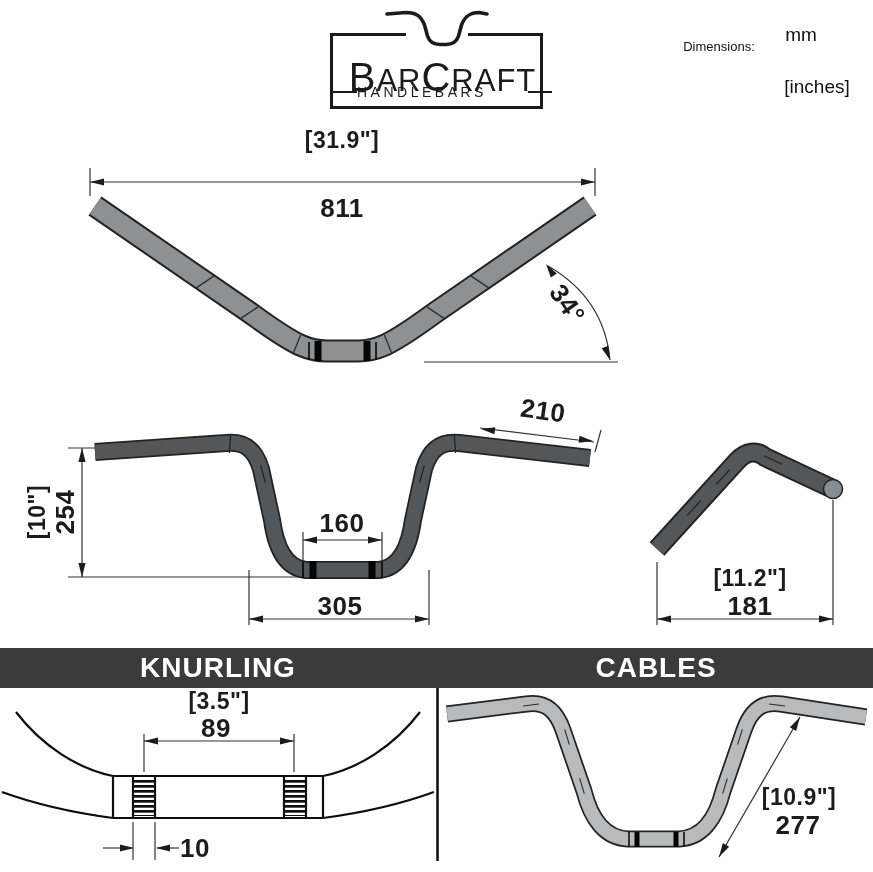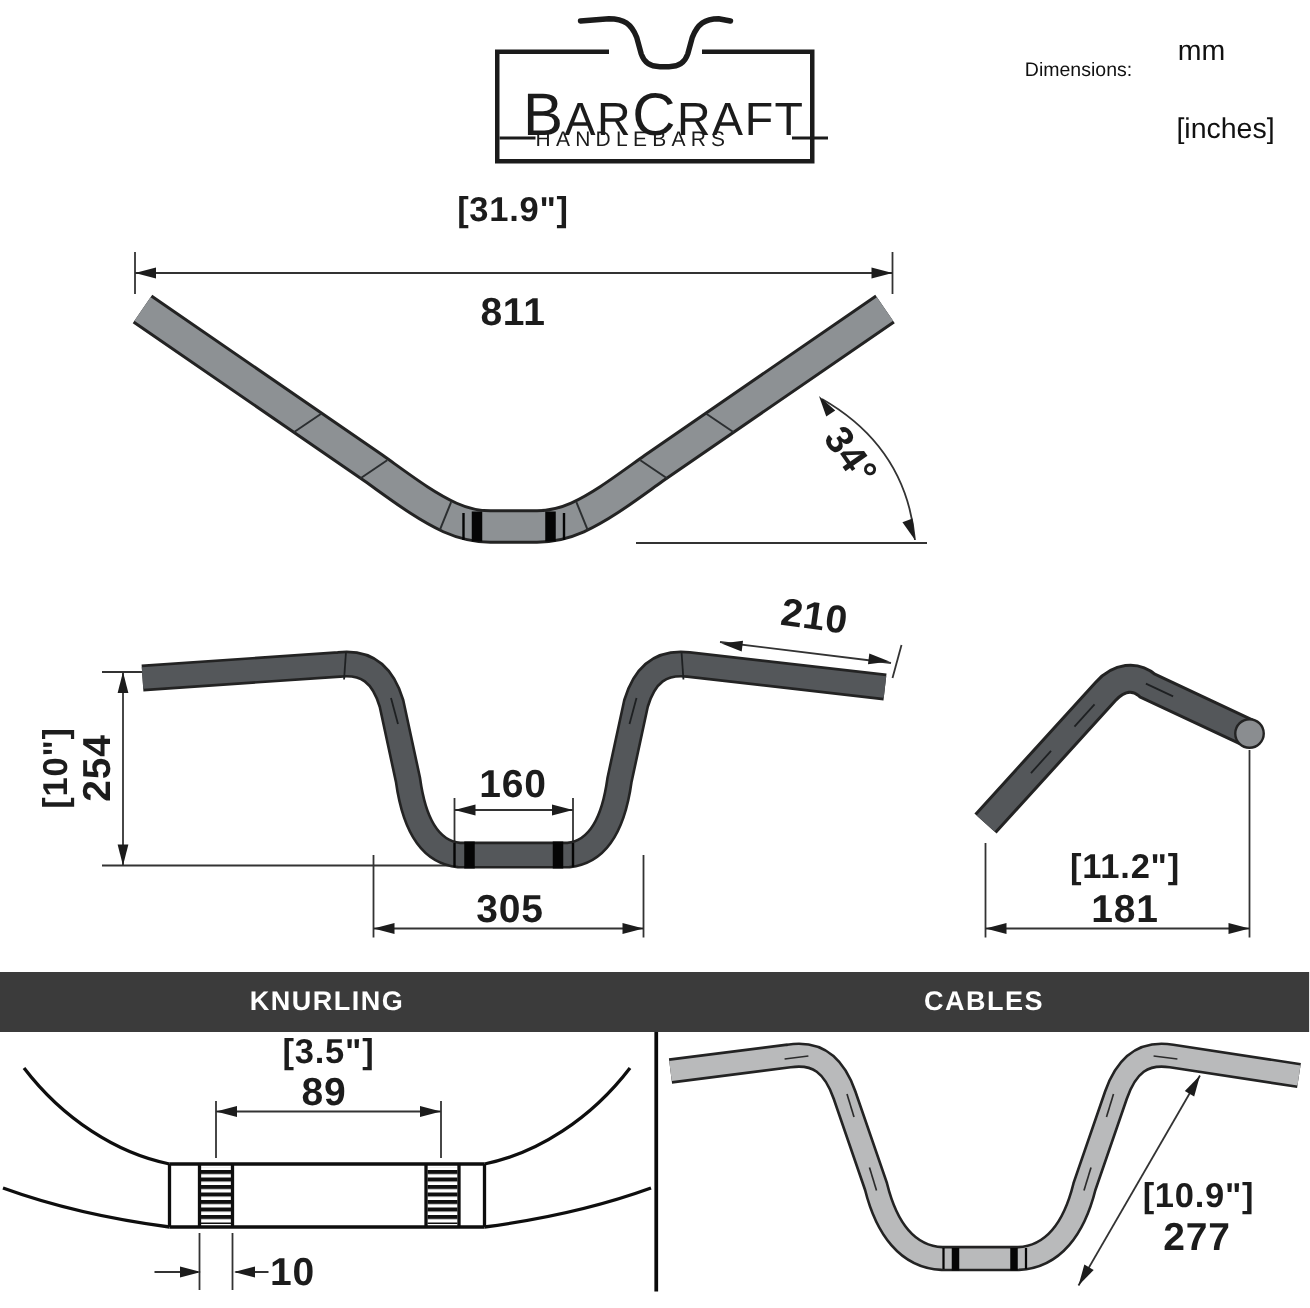--- a/index.html
+++ b/index.html
@@ -6,21 +6,21 @@
   .canvas{position:relative;width:873px;height:872px;background:#fff;overflow:hidden;
           font-family:"Liberation Sans",sans-serif;color:#151515;}
   .art{position:absolute;left:0;top:0;}
   .txt{position:absolute;white-space:nowrap;transform:translate(-50%,-50%);}
   .dim{font-weight:bold;font-size:26px;color:var(--dim);letter-spacing:0.5px;}
   .dimin{font-weight:bold;font-size:23px;color:var(--dim);letter-spacing:0.5px;}
   .rot90{transform:translate(-50%,-50%) rotate(-90deg);}
   .legend-label{font-size:13px;color:#111;}
   .legend-unit{font-size:19px;color:#111;}
   .hdr-bar{position:absolute;left:0;top:648px;width:873px;height:40px;background:var(--header-bg);}
-  .hdr-title{position:absolute;top:668px;color:#fff;font-weight:bold;font-size:18px;letter-spacing:1px;text-align:center;}
+  .hdr-title{position:absolute;top:668px;color:#fff;font-weight:bold;font-size:28px;letter-spacing:1px;text-align:center;}
   .logo-box{position:absolute;left:330px;top:33px;width:225px;height:76px;}
   .brand{position:absolute;left:50%;top:44px;transform:translateX(-50%);color:#1b1b1b;letter-spacing:1px;line-height:0;white-space:nowrap;}
   .brand .big{font-size:40px;}
   .brand .sml{font-size:31px;}
   .logo-sub{position:absolute;left:3px;right:3px;bottom:9px;display:flex;align-items:center;}
   .logo-sub .dash{height:2.5px;background:#1b1b1b;flex:0 0 24px;}
   .logo-sub .sub-t{flex:1;text-align:left;font-size:14px;letter-spacing:3.5px;color:#1b1b1b;}
 </style>
 </head>
 <body>

